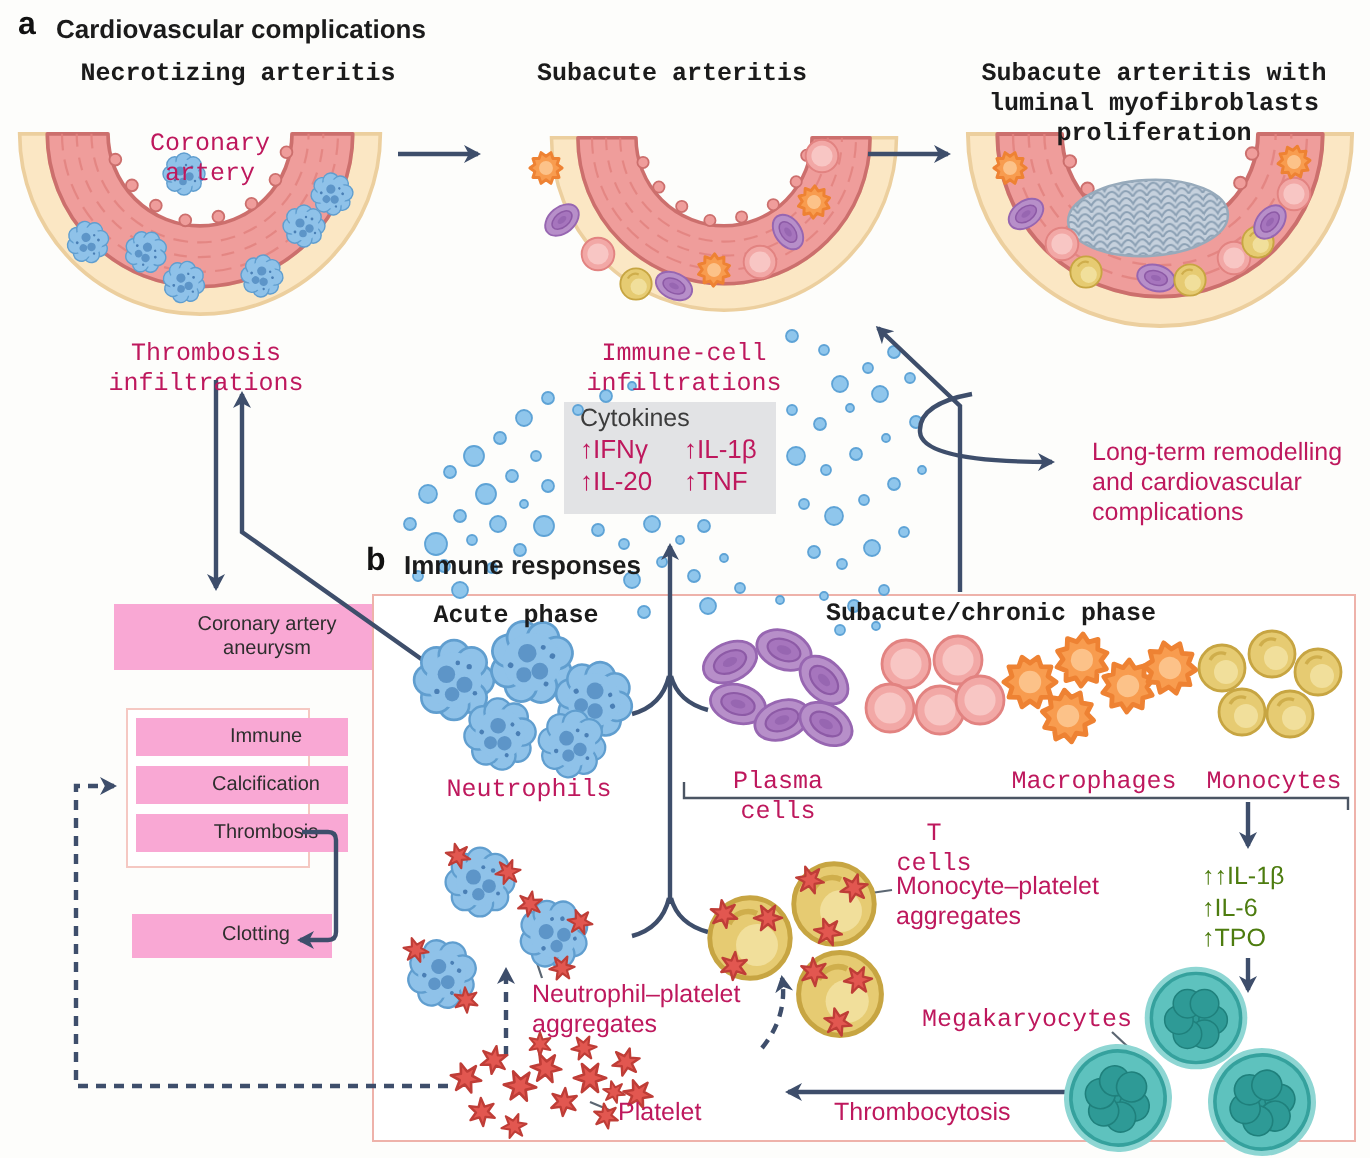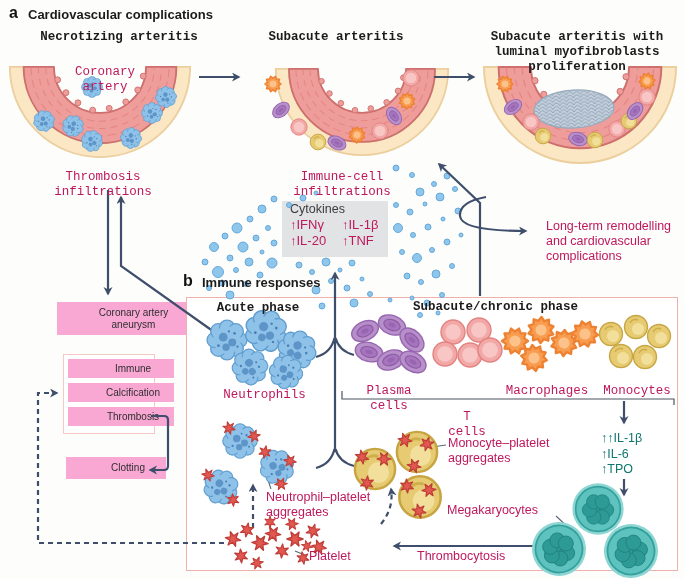--- a/index.html
+++ b/index.html
@@ -14,21 +14,21 @@
   #panelB{position:absolute;left:186px;top:297px;width:492px;height:274px;
           border:1.5px solid #eeb2aa;background:#ffffff;box-sizing:border-box;}
   #groupBox{position:absolute;left:63px;top:354px;width:92px;height:80px;
           border:1.5px solid #f5c8c2;background:#fff;box-sizing:border-box;}
   #cytoBox{position:absolute;left:282px;top:201px;width:106px;height:56px;background:#e2e3e5;
           padding:1px 0 0 8px;box-sizing:border-box;}
   #cytoBox .ct{font-size:12.5px;color:#3c3c3c;margin-bottom:1px;}
   #cytoGrid{display:grid;grid-template-columns:52px auto;font-size:13px;color:#be185d;line-height:16px;}
   svg{position:absolute;left:0;top:0;}
   .lay1{z-index:1;} .lay2{z-index:2;} .lay3{z-index:3;}
-  #mediators div{font-size:12.5px;color:#0f766e;line-height:15.5px;}
+  #mediators div{font-size:12.5px;color:#4d7c0f;line-height:15.5px;}
 </style>
 </head>
 <body>
 
 <div id="canvas">
 
   <div id="panelB" class="lay1"></div>
   <div id="groupBox" class="lay1"></div>
 
   <div class="pinkbox lay1" style="left:57px;top:302px;width:105px;height:33px;">Coronary artery aneurysm</div>
@@ -404,18 +404,18 @@
   <div class="txt ctr lay3" style="left:600px;top:384px;width:74px;">Monocytes</div>
 
   <div class="txt lay3" style="left:448px;top:436px;width:115px;">Monocyte–platelet aggregates</div>
 
   <div id="mediators" class="lay3" style="position:absolute;left:601px;top:431px;">
     <div>↑↑IL-1β</div>
     <div>↑IL-6</div>
     <div>↑TPO</div>
   </div>
 
-  <div class="txt lay3" style="left:447px;top:503px;width:102px;">Megakaryocytes</div>
+  <div class="txt lay3" style="left:461px;top:503px;width:102px;font-family:Liberation Mono, monospace;">Megakaryocytes</div>
   <div class="txt lay3" style="left:417px;top:549px;width:100px;">Thrombocytosis</div>
   <div class="txt lay3" style="left:266px;top:490px;width:122px;">Neutrophil–platelet aggregates</div>
   <div class="txt lay3" style="left:309px;top:549px;width:50px;">Platelet</div>
 
 </div>
 
 </body></html>

